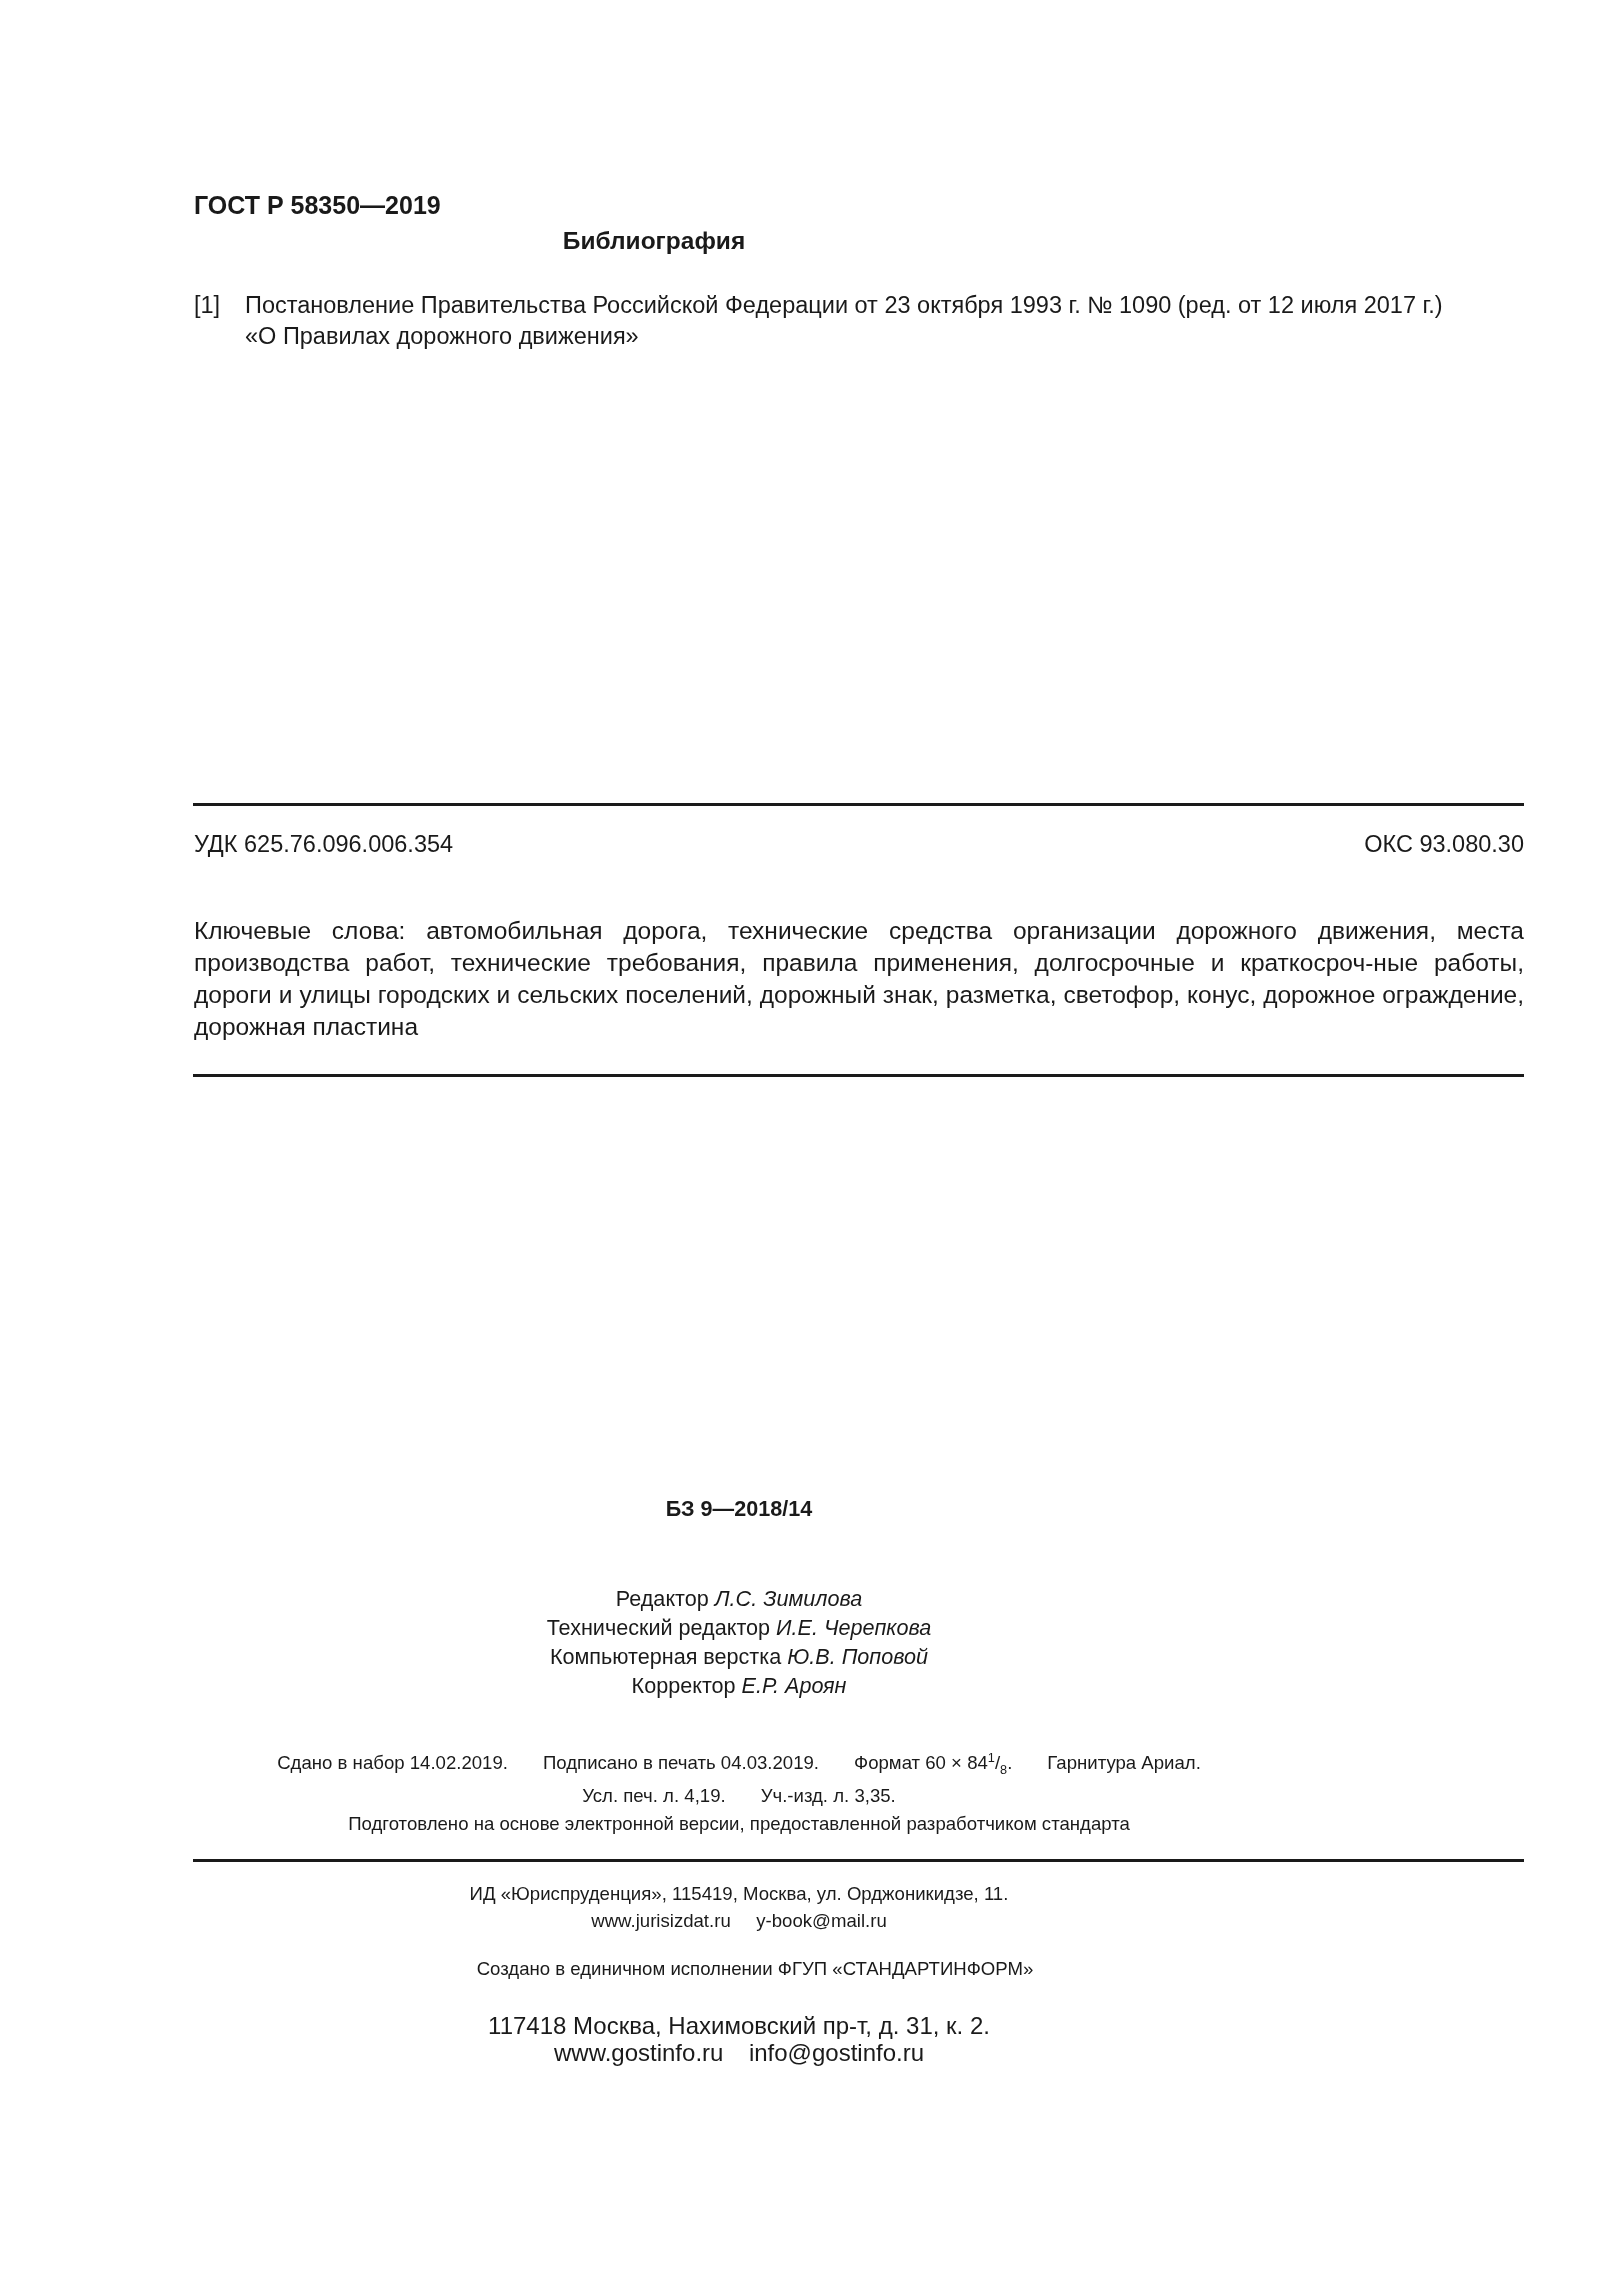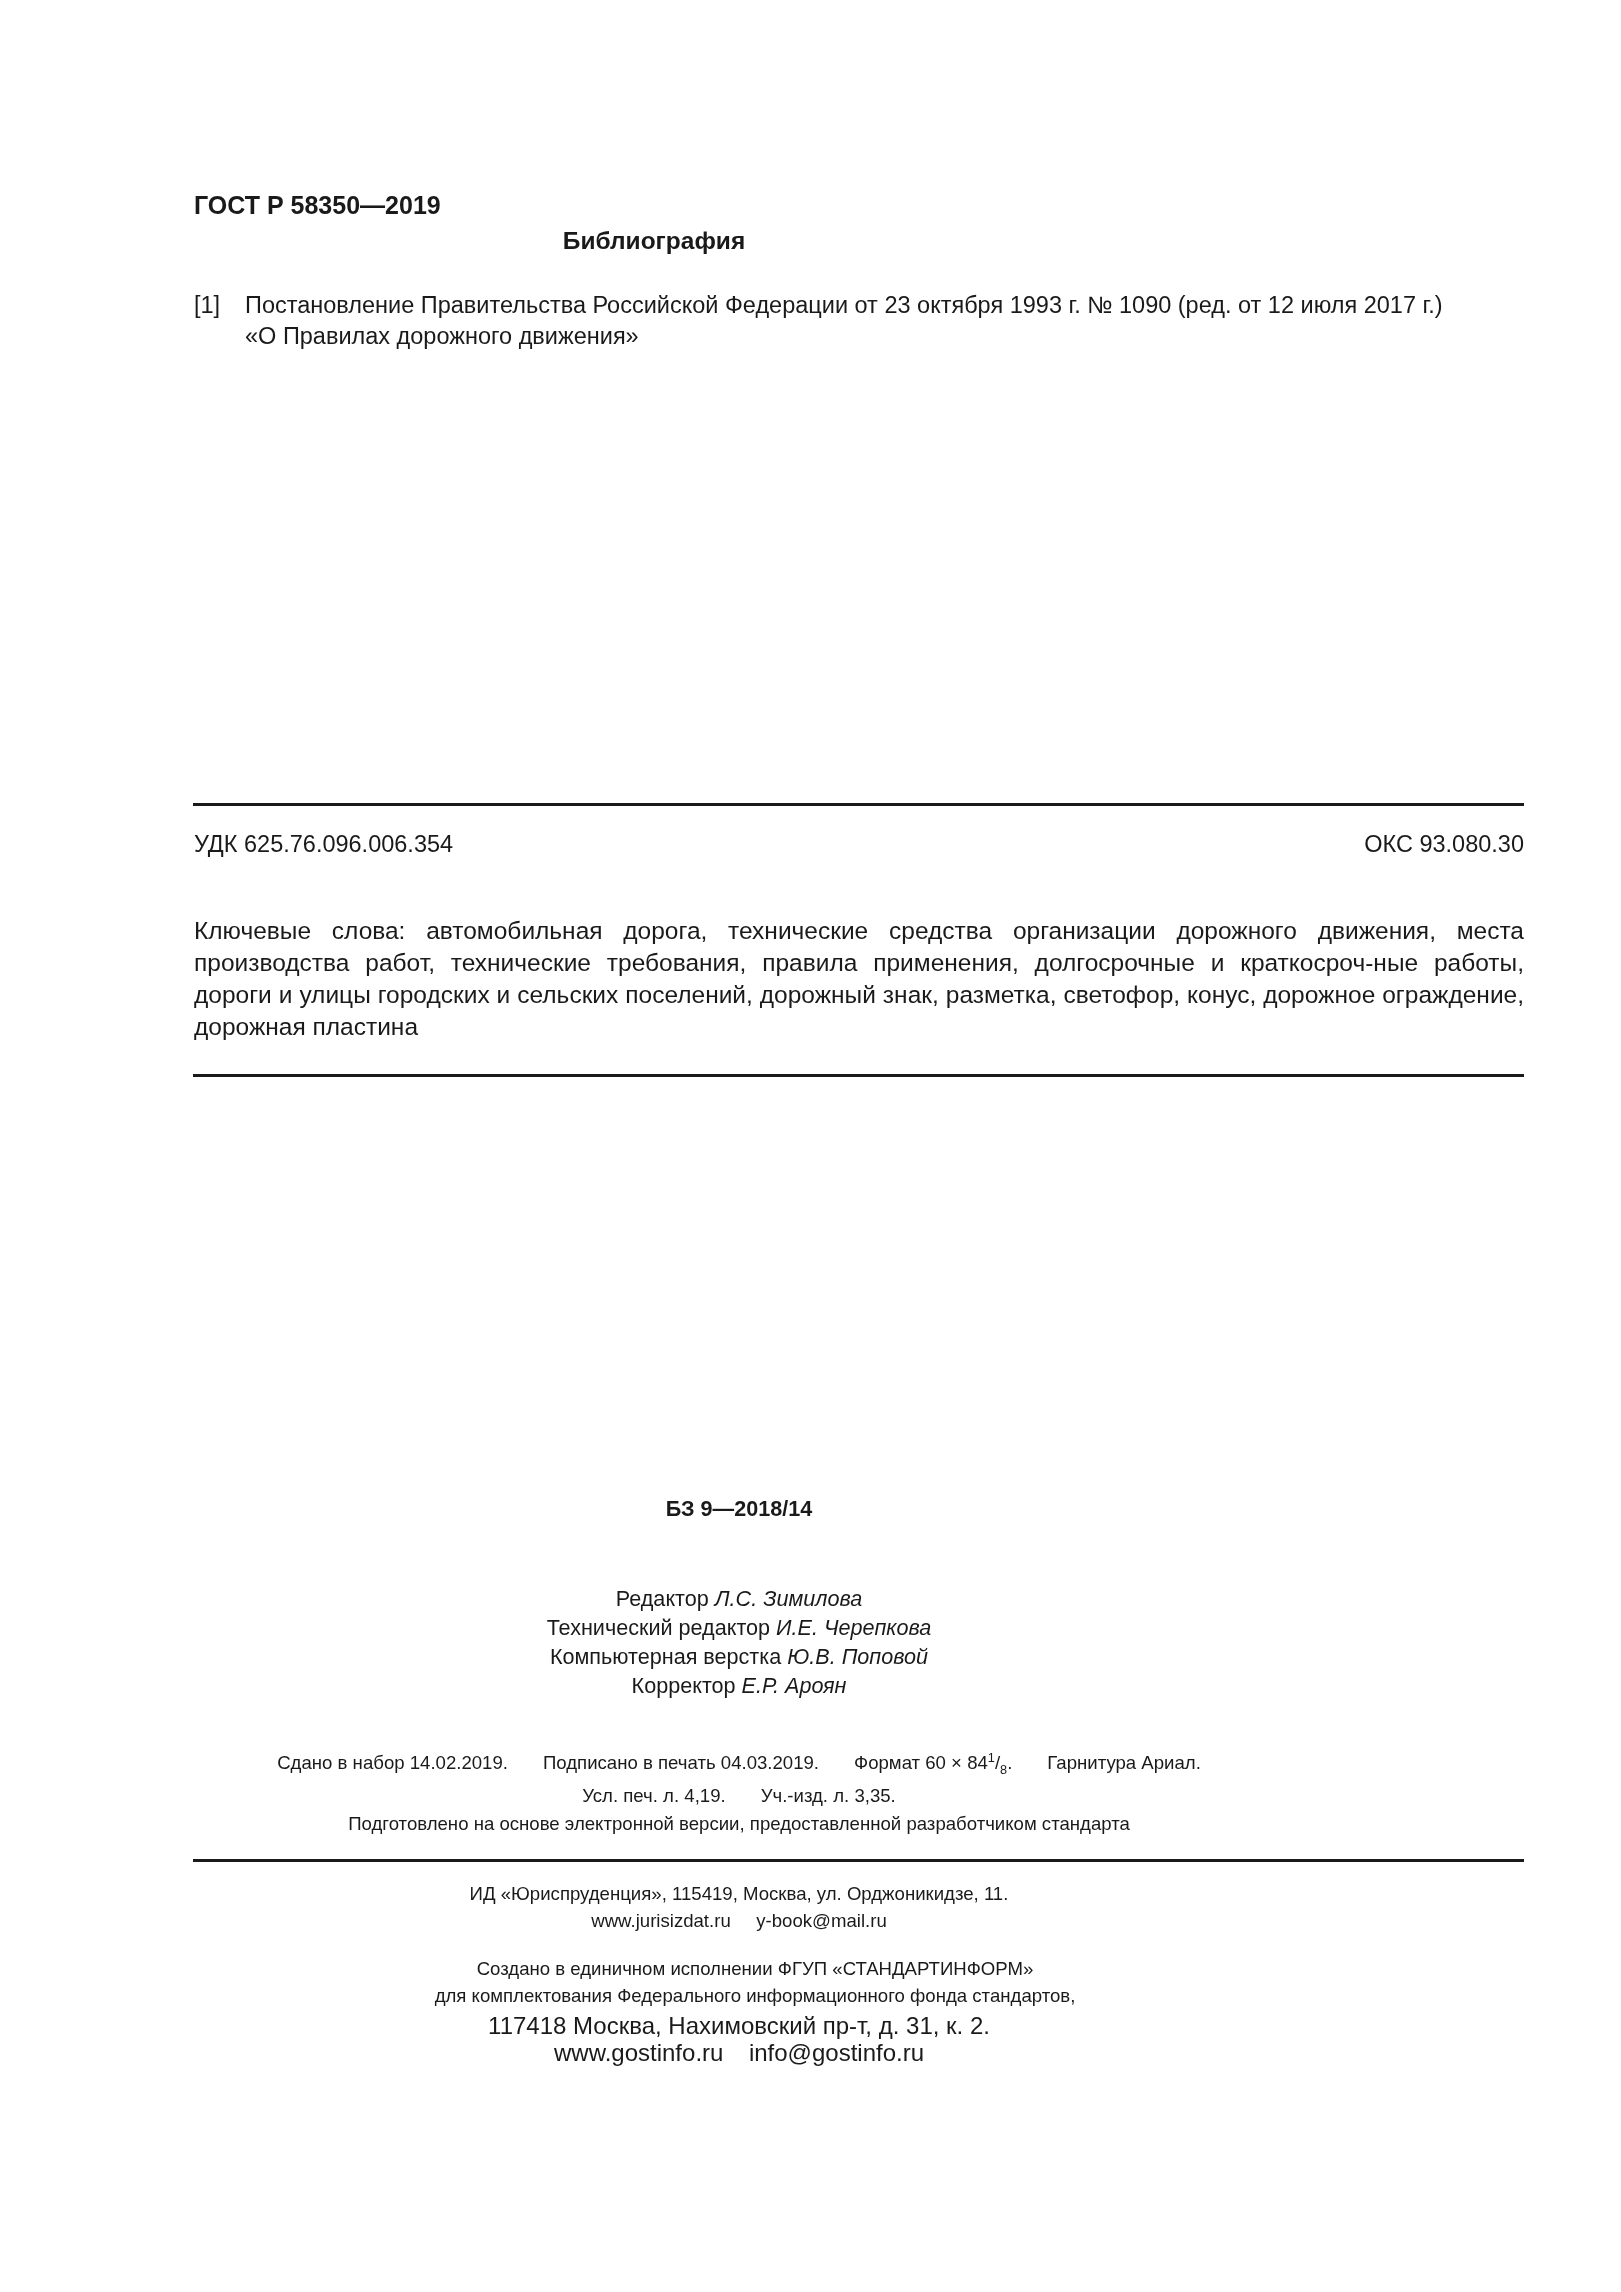--- a/index.html
+++ b/index.html
@@ -74,21 +74,20 @@
 
 <div class="abs center publisher">
   <div>ИД «Юриспруденция», 115419, Москва, ул. Орджоникидзе, 11.</div>
   <div>
     <span>www.jurisizdat.ru</span><span class="sep" style="display:inline-block;width:25.5px;"></span><span>y-book@mail.ru</span>
   </div>
 </div>
 
 <div class="abs center creator">
   <div>Создано в единичном исполнении ФГУП «СТАНДАРТИНФОРМ»</div>
-  <div>для комплектования Федерального информационного фонда стандартов,</div>
 </div>
 
 <div class="abs center creator-addr">
   <div>117418 Москва, Нахимовский пр-т, д. 31, к. 2.</div>
   <div>
     <span>www.gostinfo.ru</span><span class="sep" style="display:inline-block;width:25.5px;"></span><span>info@gostinfo.ru</span>
   </div>
 </div>
 
 

